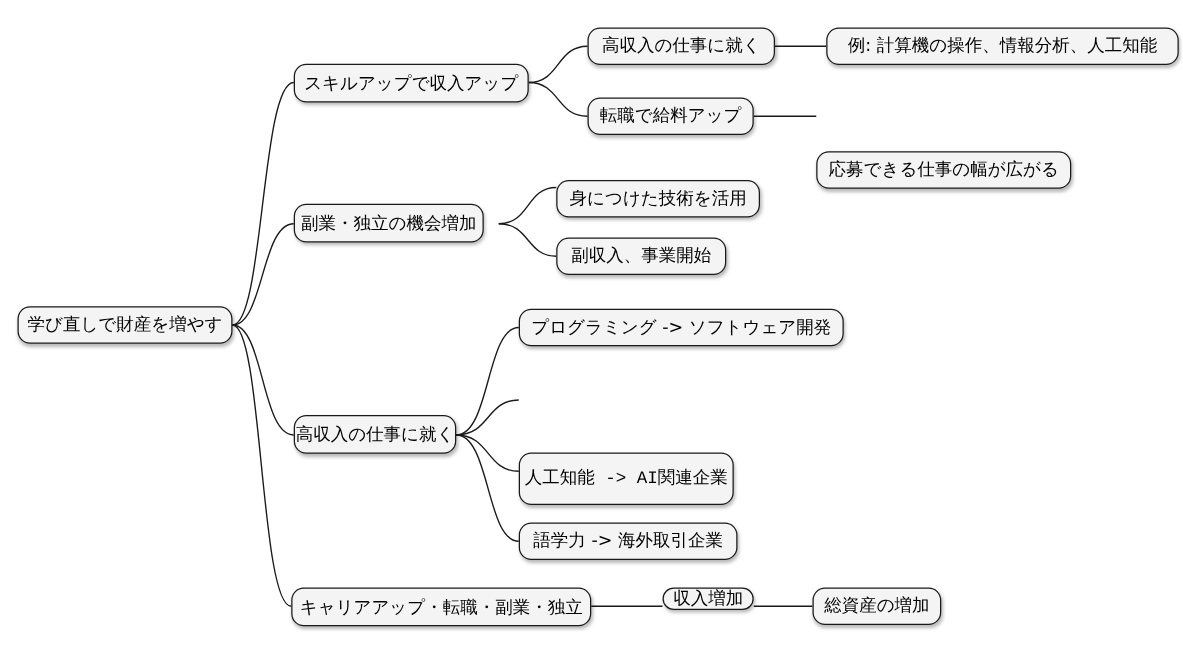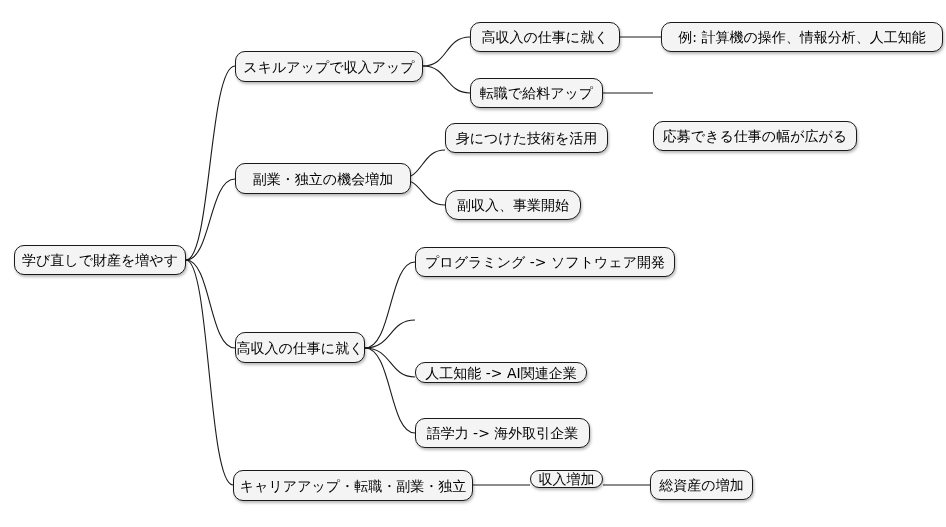--- a/index.html
+++ b/index.html
@@ -68,32 +68,32 @@
   <div class="node" style="left:235px; top:51px; width:188px; height:31px;">スキルアップで収入アップ</div>
 
   <div class="node" style="left:470px; top:22px; width:150px; height:30px;">高収入の仕事に就く</div>
 
   <div class="node" style="left:661px; top:22px; width:282px; height:30px;">例: 計算機の操作、情報分析、人工知能</div>
 
   <div class="node" style="left:470px; top:78px; width:133px; height:30px;">転職で給料アップ</div>
 
   <div class="node" style="left:653px; top:78px; width:204px; height:30px;margin-top:43px;">応募できる仕事の幅が広がる</div>
 
-  <div class="node" style="left:235px; top:163px; width:176px; height:31px;">副業・独立の機会増加</div>
+  <div class="node" style="left:235px; top:163px; width:152px; height:31px;">副業・独立の機会増加</div>
 
-  <div class="node" style="left:445px; top:123px; width:163px; height:30px;">身につけた技術を活用</div>
+  <div class="node" style="left:445px; top:144px; width:163px; height:30px;">身につけた技術を活用</div>
 
-  <div class="node" style="left:445px; top:190px; width:136px; height:30px;border-radius:13px;">副収入、事業開始</div>
+  <div class="node" style="left:445px; top:190px; width:136px; height:30px;">副収入、事業開始</div>
 
   <div class="node" style="left:235px; top:332px; width:130px; height:31px;">高収入の仕事に就く</div>
 
   <div class="node" style="left:415px; top:247px; width:260px; height:30px;">プログラミング -&gt; ソフトウェア開発</div>
 
 
-  <div class="node" style="left:415px; top:362px; width:172px; height:21px;">人工知能 -&gt; AI関連企業</div>
+  <div class="node" style="left:415px; top:362px; width:172px; height:42px;font-family:Liberation Mono, monospace;">人工知能 -&gt; AI関連企業</div>
 
   <div class="node" style="left:415px; top:418px; width:175px; height:30px;">語学力 -&gt; 海外取引企業</div>
 
   <div class="node" style="left:233px; top:470px; width:240px; height:31px;">キャリアアップ・転職・副業・独立</div>
 
   <div class="node" style="left:530px; top:470px; width:73px; height:18px;">収入増加</div>
 
   <div class="node" style="left:650px; top:470px; width:103px; height:30px;">総資産の増加</div>
 
 </div>

